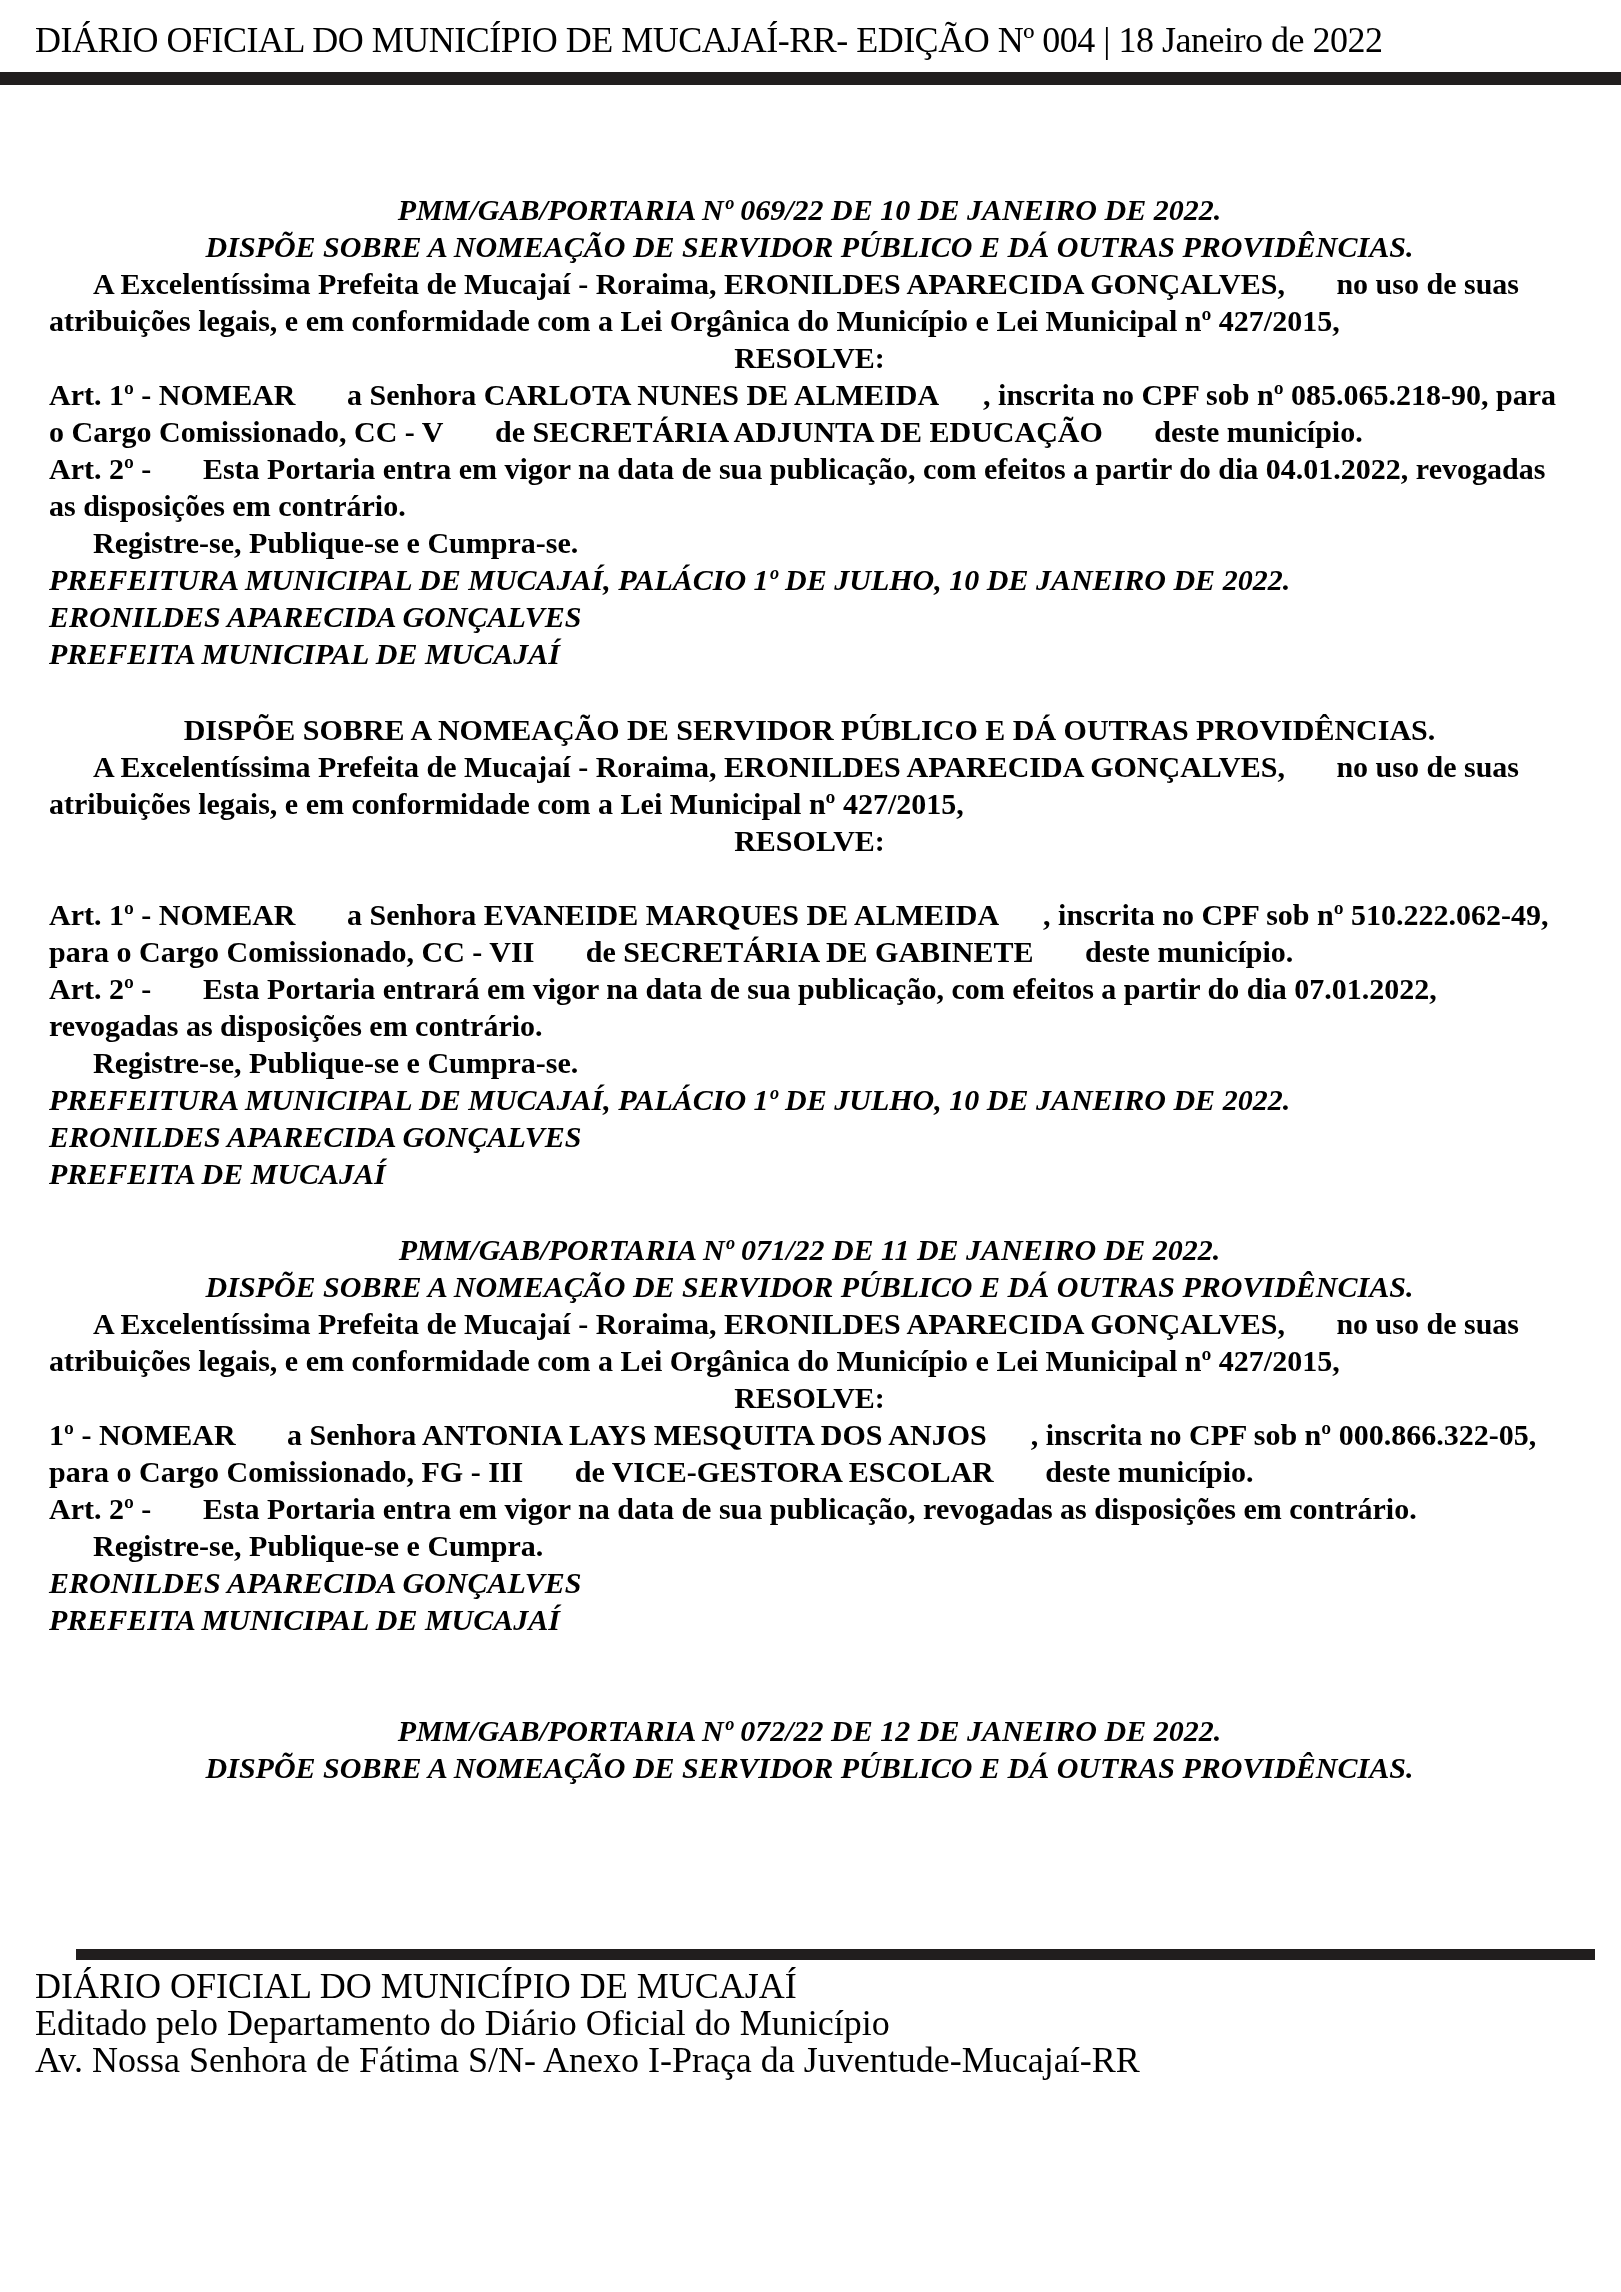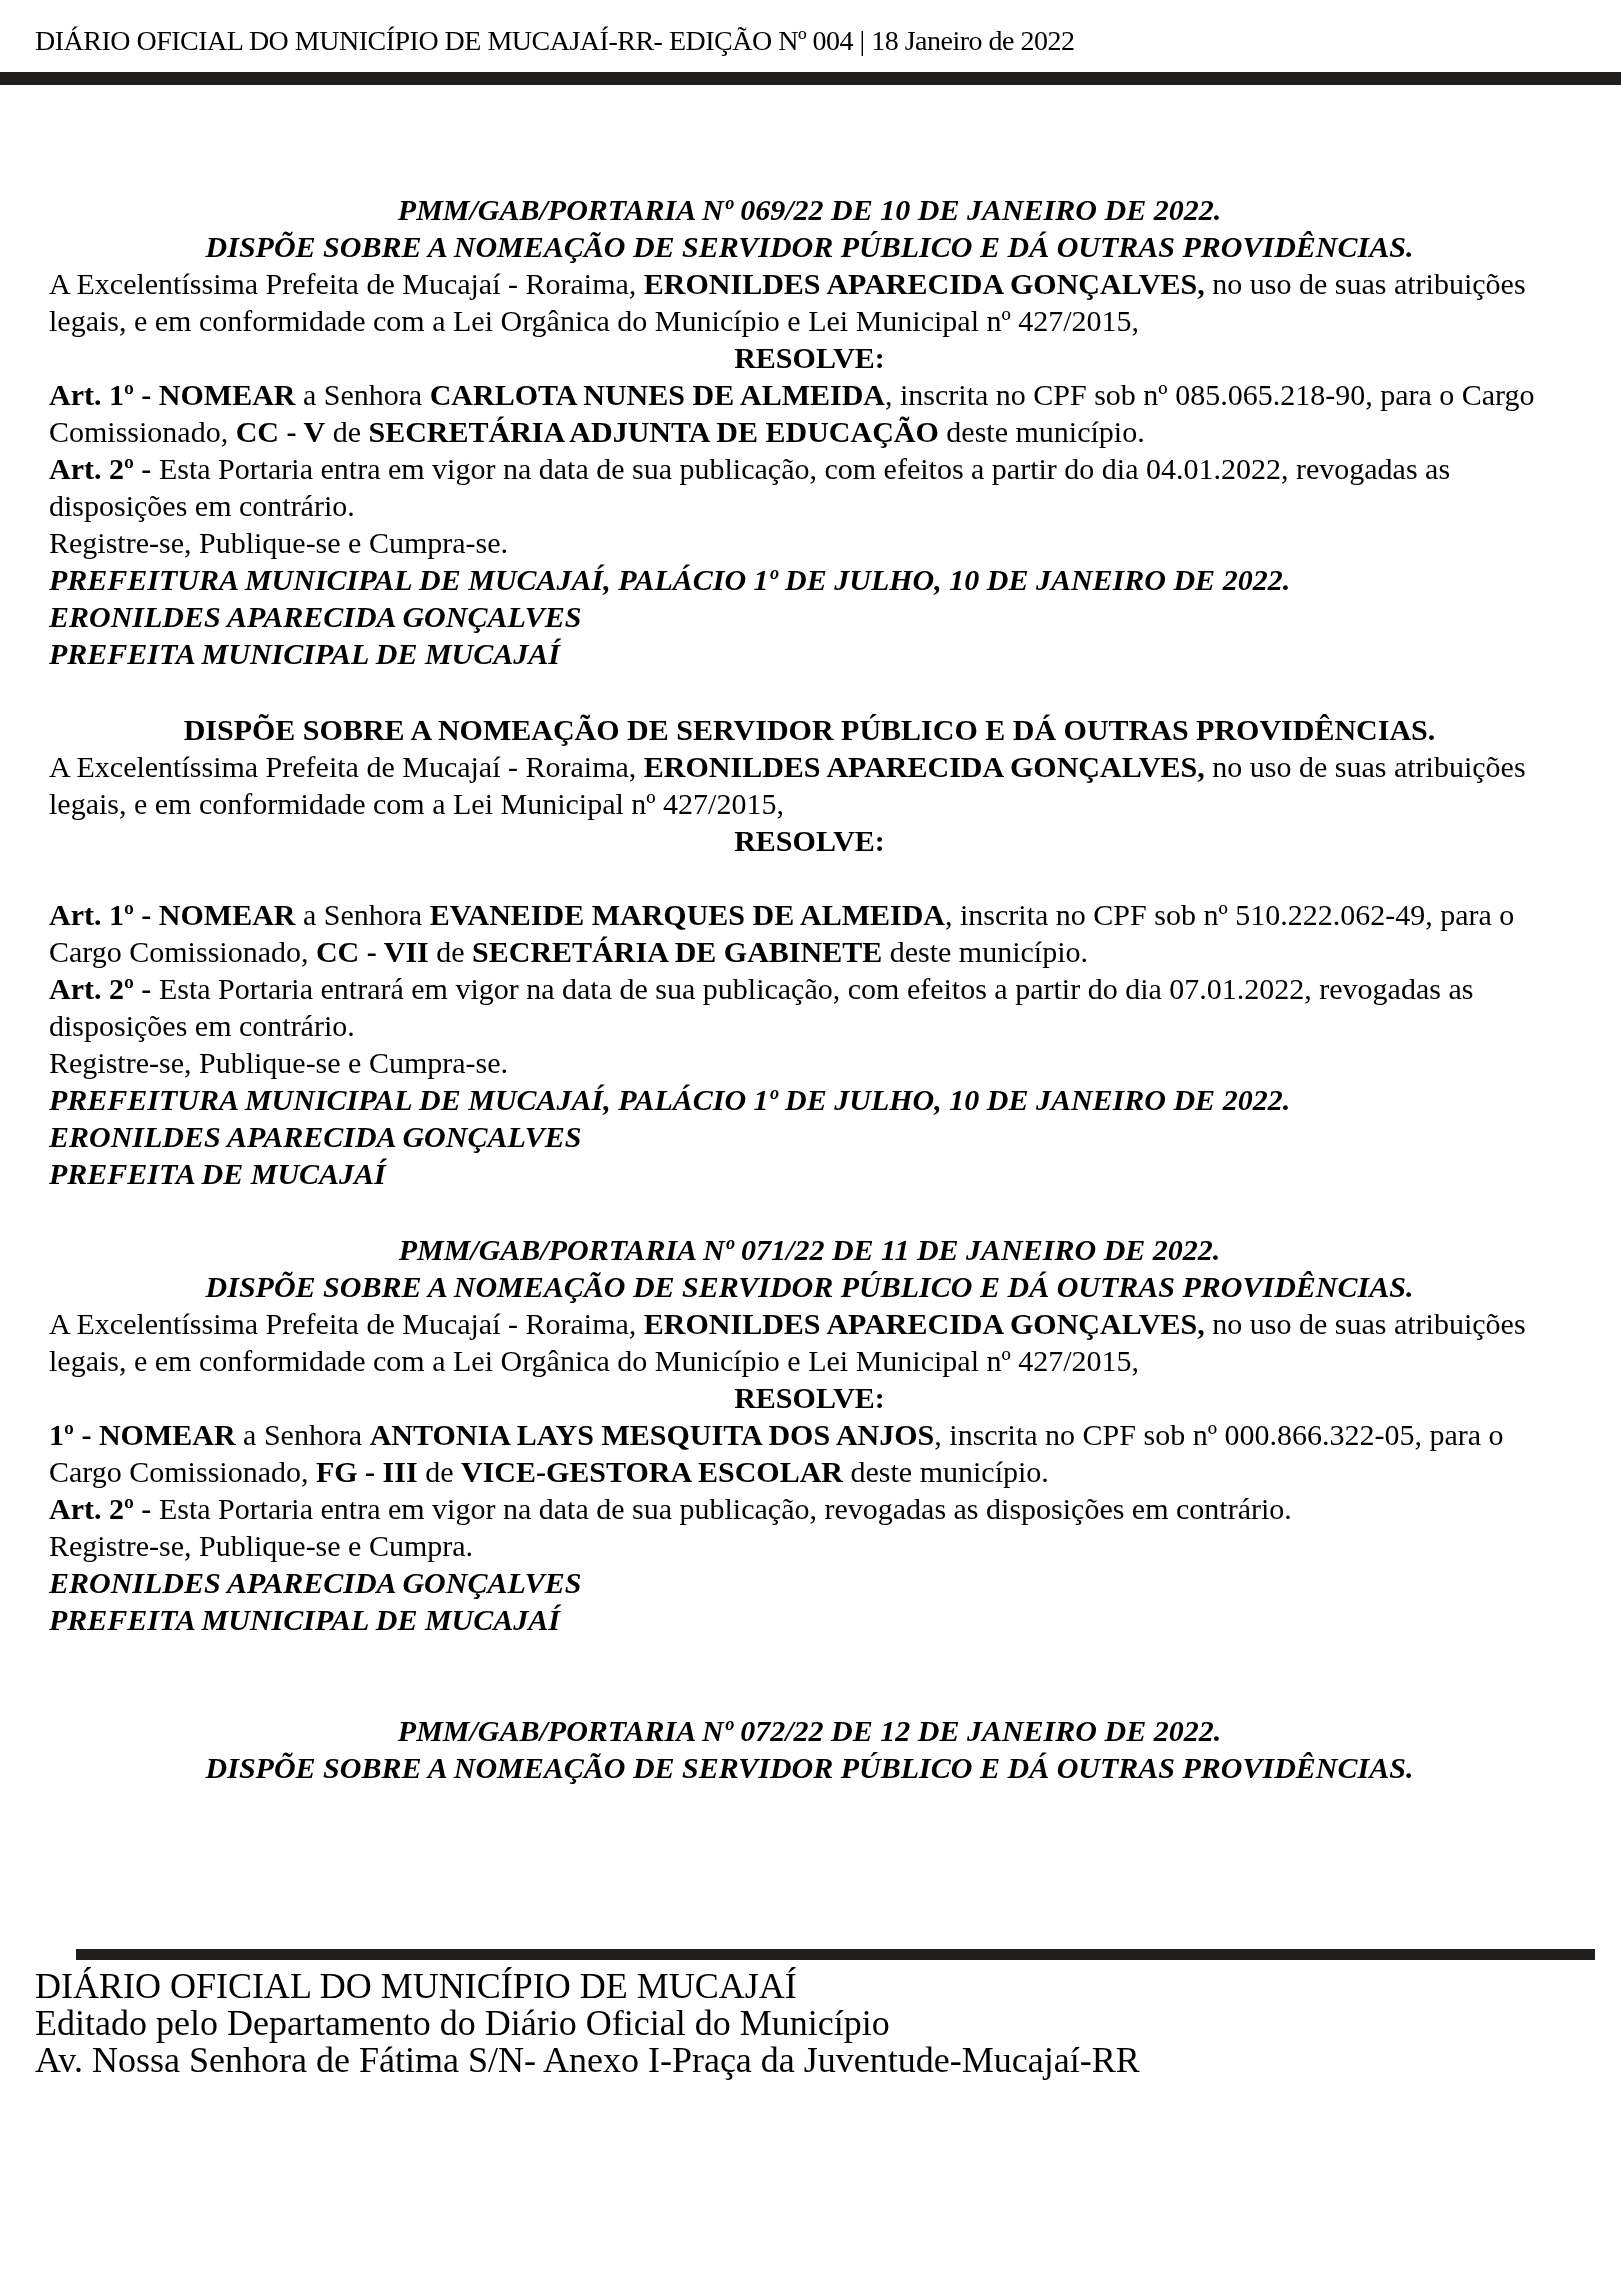--- a/index.html
+++ b/index.html
@@ -15,21 +15,21 @@
     background:var(--paper);
     color:var(--ink);
     font-family:"Liberation Serif","DejaVu Serif",serif;
     overflow:hidden;
   }
   
   .masthead-text{
     position:absolute;
     top:21.6px;
     left:35px;
-    font-size:28px;
+    font-size:36px;
     line-height:37px;
     letter-spacing:-0.5px;
     white-space:nowrap;
   }
   .masthead-bar{
     position:absolute;
     top:72px;
     left:0;
     width:1621px;
     height:12.7px;
@@ -47,21 +47,21 @@
     margin:0;
     font-size:30px;
     line-height:37px;
     text-align:left;
   }
   .para.center{text-align:center;}
   .para.italic{font-style:italic;}
   .para.gap1{margin-top:37px;}
   .para.gap2{margin-top:74px;}
   .b{font-weight:bold;}
-  .r{font-weight:normal;}
+  .r{font-weight:bold;margin-left:44px;}
   
   .footer-bar{
     position:absolute;
     top:1949px;
     left:76px;
     width:1519px;
     height:10.8px;
     background:var(--bar);
   }
   .page-footer{

